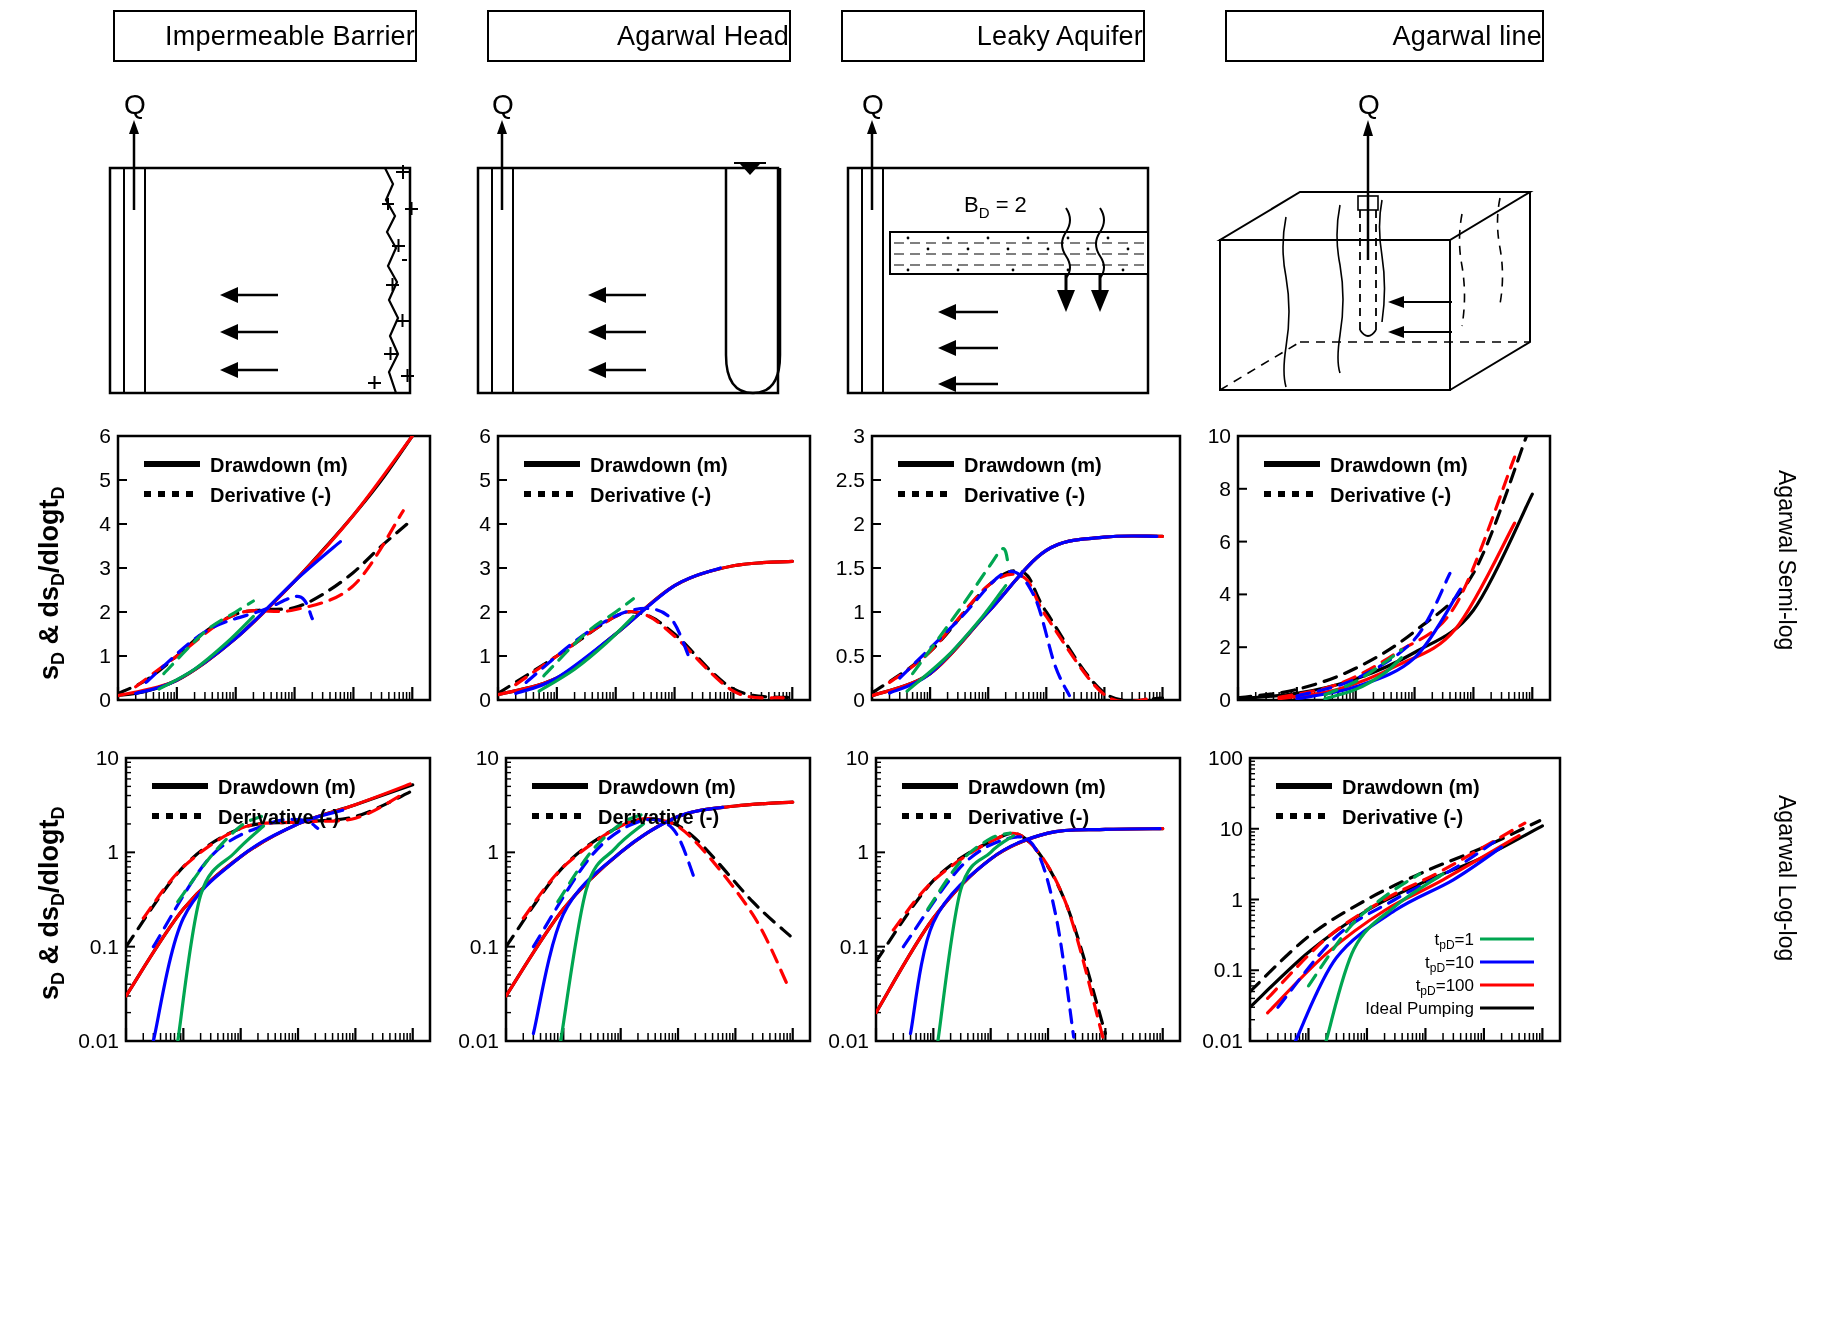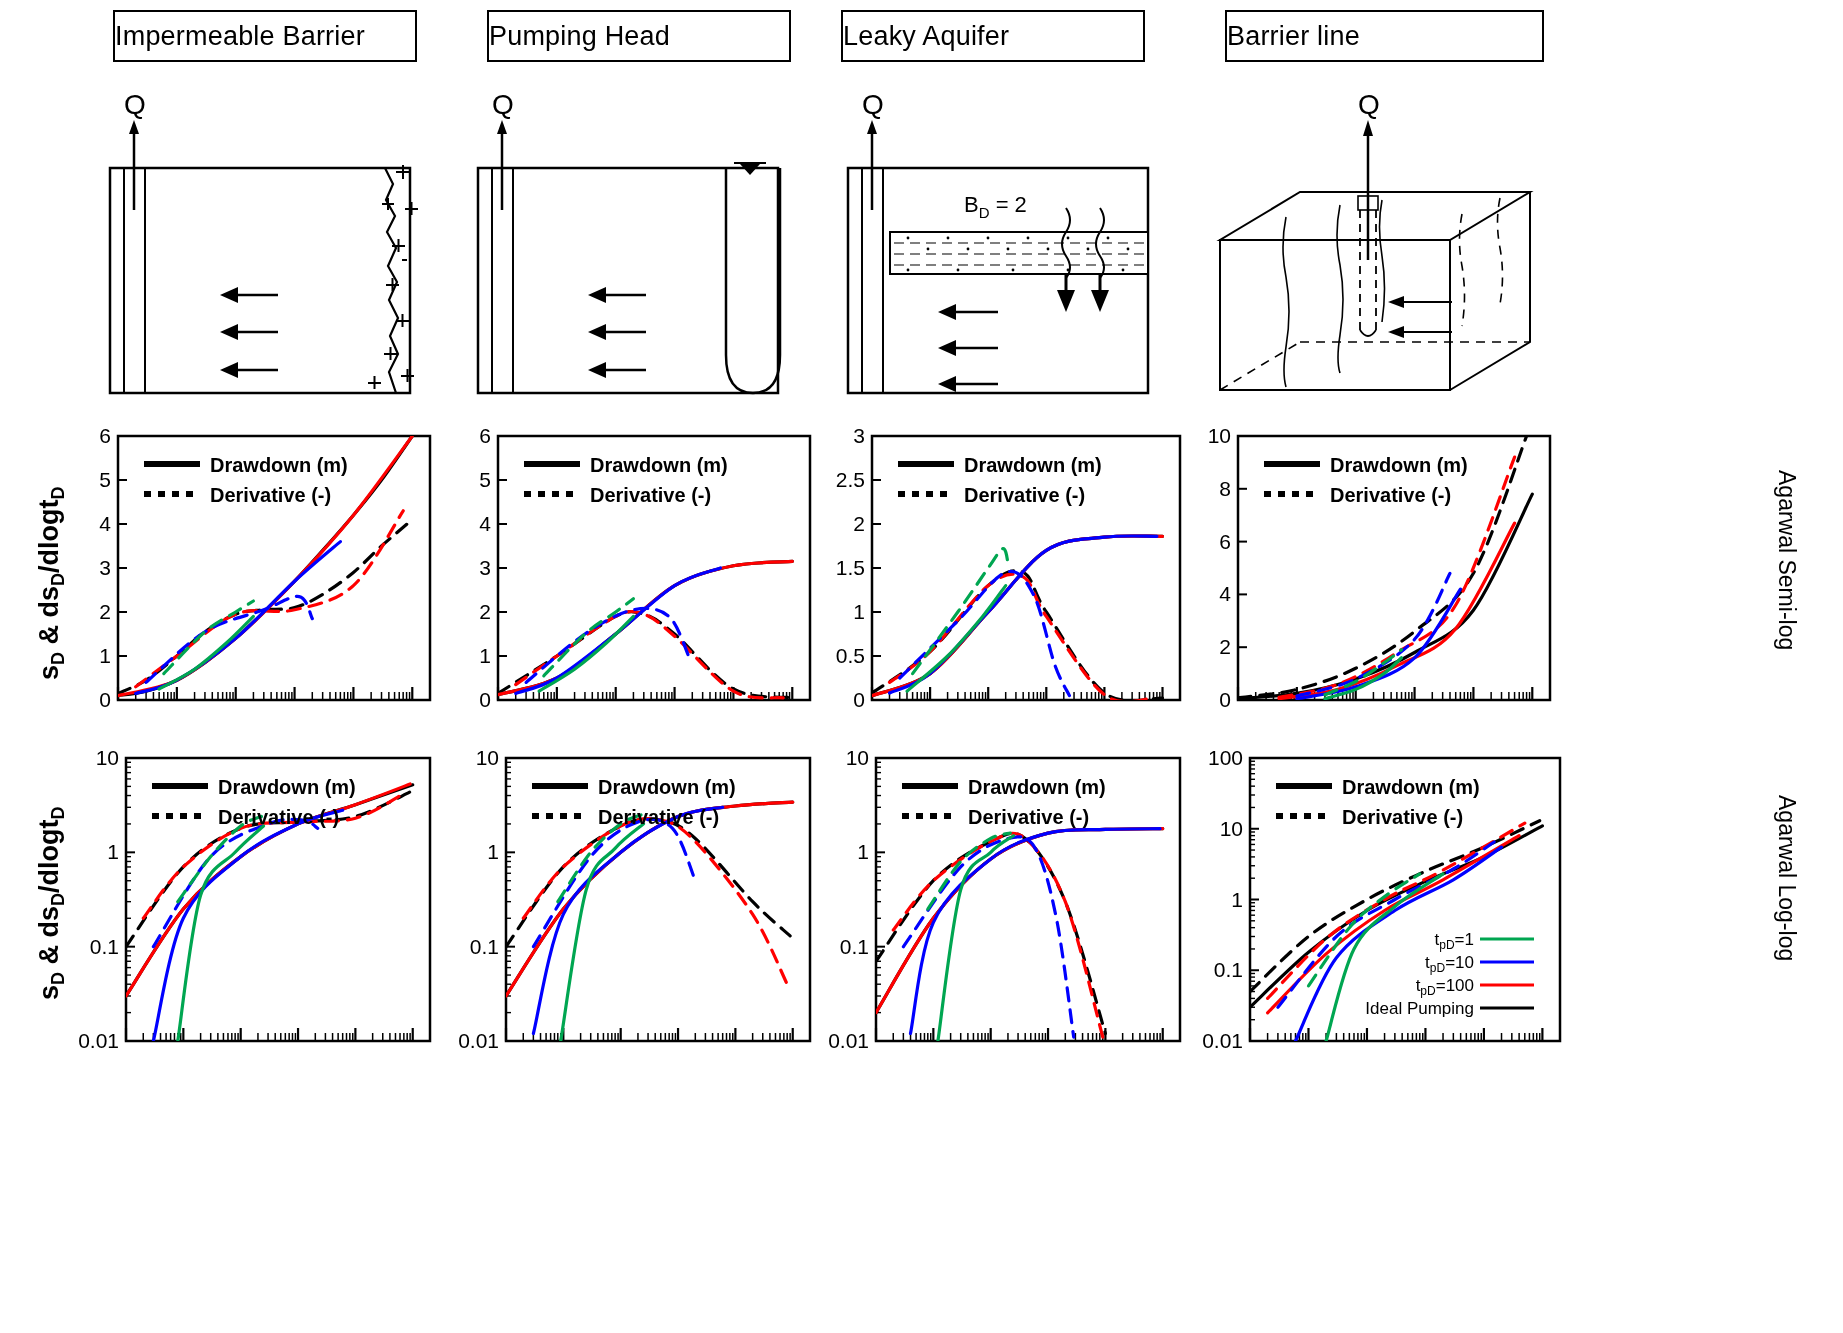--- a/index.html
+++ b/index.html
@@ -2,21 +2,21 @@
 <html><head>
 <meta charset="utf-8">
 <style>
   html,body{margin:0;padding:0;background:#ffffff;}
   body{width:1843px;height:1333px;font-family:"Liberation Sans",sans-serif;color:#000;position:relative;overflow:hidden;}
   .page{position:relative;width:1843px;height:1333px;}
 
   
   .colhead{
     position:absolute;border:2px solid #000;background:#fff;
-    display:flex;align-items:center;justify-content:flex-start;
+    display:flex;align-items:center;justify-content:flex-end;
     font-size:27px;font-weight:400;letter-spacing:.2px;
   }
 
   
   .schem{position:absolute;}
   .schem svg{display:block;}
 
   
   .panel{position:absolute;}
   .panel svg{display:block;}
@@ -35,27 +35,27 @@
 </style>
 </head>
 <body>
 
 <div class="page">
 
   <div class="colhead" style="left:113px;top:10px;width:300px;height:48px;">
     <span>Impermeable Barrier</span>
   </div>
   <div class="colhead" style="left:487px;top:10px;width:300px;height:48px;">
-    <span>Pumping Head</span>
+    <span>Agarwal Head</span>
   </div>
   <div class="colhead" style="left:841px;top:10px;width:300px;height:48px;">
     <span>Leaky Aquifer</span>
   </div>
   <div class="colhead" style="left:1225px;top:10px;width:315px;height:48px;">
-    <span>Barrier line</span>
+    <span>Agarwal line</span>
   </div>
 
   <div class="schem" style="left:100px;top:80px;">
     <svg width="330" height="330" viewBox="0 0 330 330">
       <text x="24" y="34" font-size="28" font-family="Liberation Sans, sans-serif">Q</text>
 
       <line x1="34" y1="130" x2="34" y2="48" stroke="#000" stroke-width="2.5"></line>
       <polygon points="34,40 29,54 39,54" fill="#000"></polygon>
 
       <rect x="10" y="88" width="300" height="225" fill="none" stroke="#000" stroke-width="2.5"></rect>

